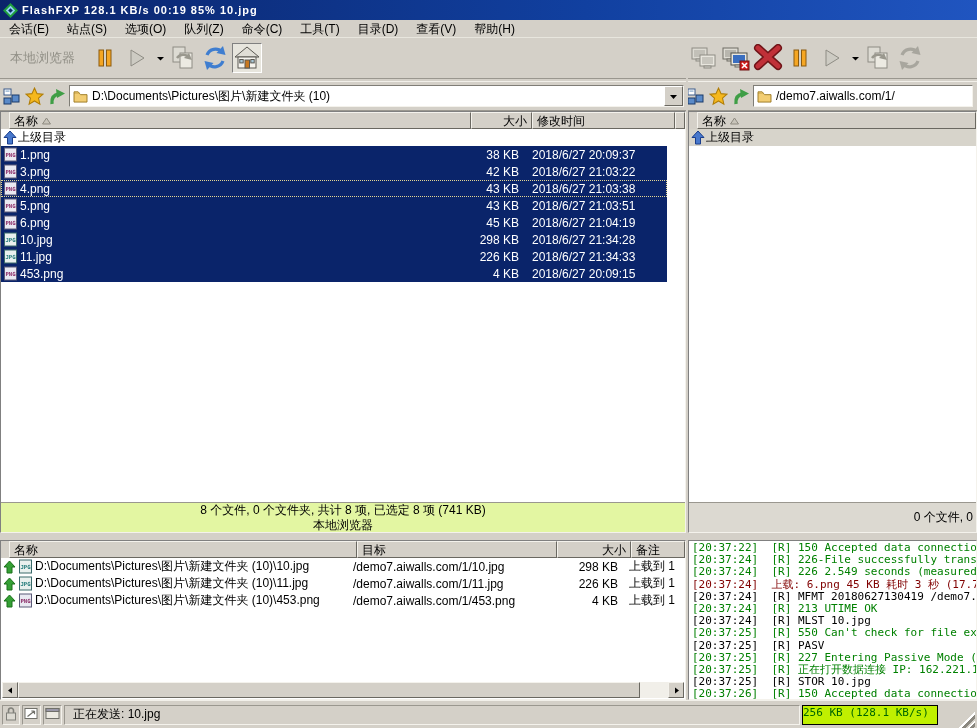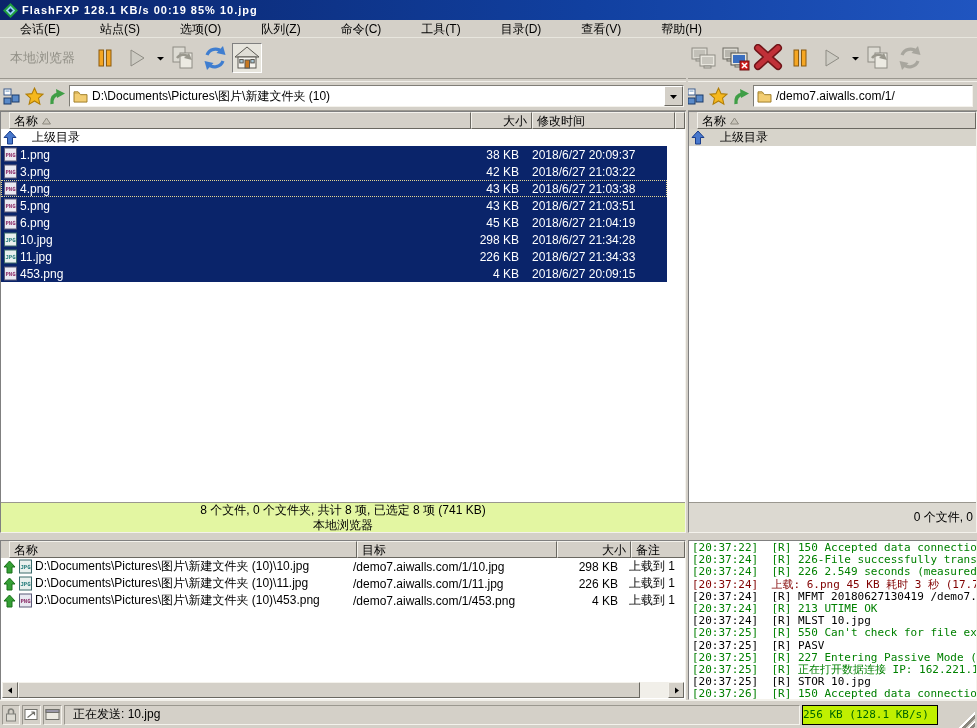--- a/index.html
+++ b/index.html
@@ -10,21 +10,21 @@
   }
   .abs{position:absolute;}
   
   #titlebar{left:0;top:0;width:977px;height:20px;
     background:linear-gradient(90deg,#0a246a 0%,#1140a0 60%,#2055c0 100%);
     display:flex;align-items:center;gap:4px;padding-left:3px;box-sizing:border-box;}
   #titlebar .ttl{color:#fff;font-weight:bold;font-size:11px;letter-spacing:1px;white-space:nowrap;}
   
   #menubar{left:0;top:20px;width:977px;height:18px;background:#d4d0c8;
     display:flex;align-items:center;border-bottom:1px solid #e8e6de;box-sizing:border-box;}
-  .menu-item{padding:0 20px;height:18px;line-height:18px;white-space:nowrap;}
+  .menu-item{padding:0 9px;height:18px;line-height:18px;white-space:nowrap;}
   
   .toolbar{top:38px;height:40px;display:flex;align-items:center;}
   #tb-left{left:0;width:686px;}
   #tb-right{left:688px;width:289px;}
   .tb-label{color:#929087;font-size:13px;padding:0 14px 0 10px;white-space:nowrap;}
   .tb-btn{width:30px;height:30px;display:flex;align-items:center;justify-content:center;
     background:transparent;border:1px solid transparent;padding:0;margin:0 1px;}
   .tb-btn.narrow{width:12px;}
   .tb-btn.pressed{background:#e7e5dd;border-color:#808080 #ffffff #ffffff #808080;}
   .toolbar-underline{left:0;top:78px;width:977px;height:2px;
@@ -55,21 +55,21 @@
   .lv-h.r{justify-content:flex-end;}
   .rows{overflow:hidden;}
   .frow{height:17px;display:flex;align-items:center;white-space:nowrap;}
   .selband{display:flex;align-items:center;height:17px;width:666px;box-sizing:border-box;}
   .frow.sel .selband{background:#0a246a;color:#fff;}
   .frow.focus .selband{outline:1px dotted #e4d694;outline-offset:-1px;}
   .cell{box-sizing:border-box;overflow:hidden;white-space:nowrap;display:flex;align-items:center;}
   .c-name{padding-left:2px;gap:2px;}
   .c-size{justify-content:flex-end;padding-right:5px;}
   .c-date{padding-left:8px;}
-  .parent-row{height:17px;display:flex;align-items:center;gap:15px;padding-left:2px;}
+  .parent-row{height:17px;display:flex;align-items:center;gap:1px;padding-left:2px;}
   .parent-row.sel-inactive{background:#d7d4cb;width:100%;}
   
   .pane-status{position:absolute;bottom:0;left:0;right:0;height:30px;box-sizing:border-box;
     border-top:1px solid #9a978f;display:flex;flex-direction:column;
     align-items:center;justify-content:center;line-height:15px;}
   #status-local{background:#e3f6a2;}
   #status-remote{background:#dcd9d1;align-items:flex-end;padding-right:3px;justify-content:center;}
   
   #h-splitter{left:0;top:533px;width:977px;height:7px;background:#d4d0c8;}
   #v-splitter{left:686px;top:38px;width:2px;height:662px;background:#d4d0c8;}
@@ -91,21 +91,21 @@
     display:flex;align-items:center;justify-content:center;font-size:7px;color:#000;padding:0;}
   .sb-thumb{width:622px;height:16px;background:#d4d0c8;flex:none;
     border:1px solid;border-color:#f4f2ec #6a6861 #6a6861 #f4f2ec;box-sizing:border-box;}
   .sb-track{flex:1;}
   
   #statusbar{left:0;top:700px;width:977px;height:28px;background:#d4d0c8;
     border-top:1px solid #f2f0ea;display:flex;align-items:center;gap:2px;
     padding:0 2px;box-sizing:border-box;}
   .sb-cell{height:20px;box-sizing:border-box;border:1px solid;
     border-color:#9a978f #f4f2ec #f4f2ec #9a978f;
-    display:flex;align-items:center;padding:0 0;overflow:hidden;white-space:nowrap;}
+    display:flex;padding:0 0;overflow:hidden;white-space:nowrap;}
   #sb-text{width:736px;padding-left:8px;gap:8px;}
   #sb-speed{width:136px;background:#c0f000;border:1px solid #000;color:#006600;
     font-family:"DejaVu Sans Mono","Liberation Mono",monospace;font-size:11px;}
   #sb-grip{margin-left:auto;width:16px;height:16px;align-self:flex-end;
     background:
      linear-gradient(135deg,transparent 0 50%,#fff 50% 58%,#8a877f 58% 70%,transparent 70% 78%,#fff 78% 84%,#8a877f 84% 95%,transparent 95%);}
   svg{display:block;}
 </style>
 </head>
 <body>

